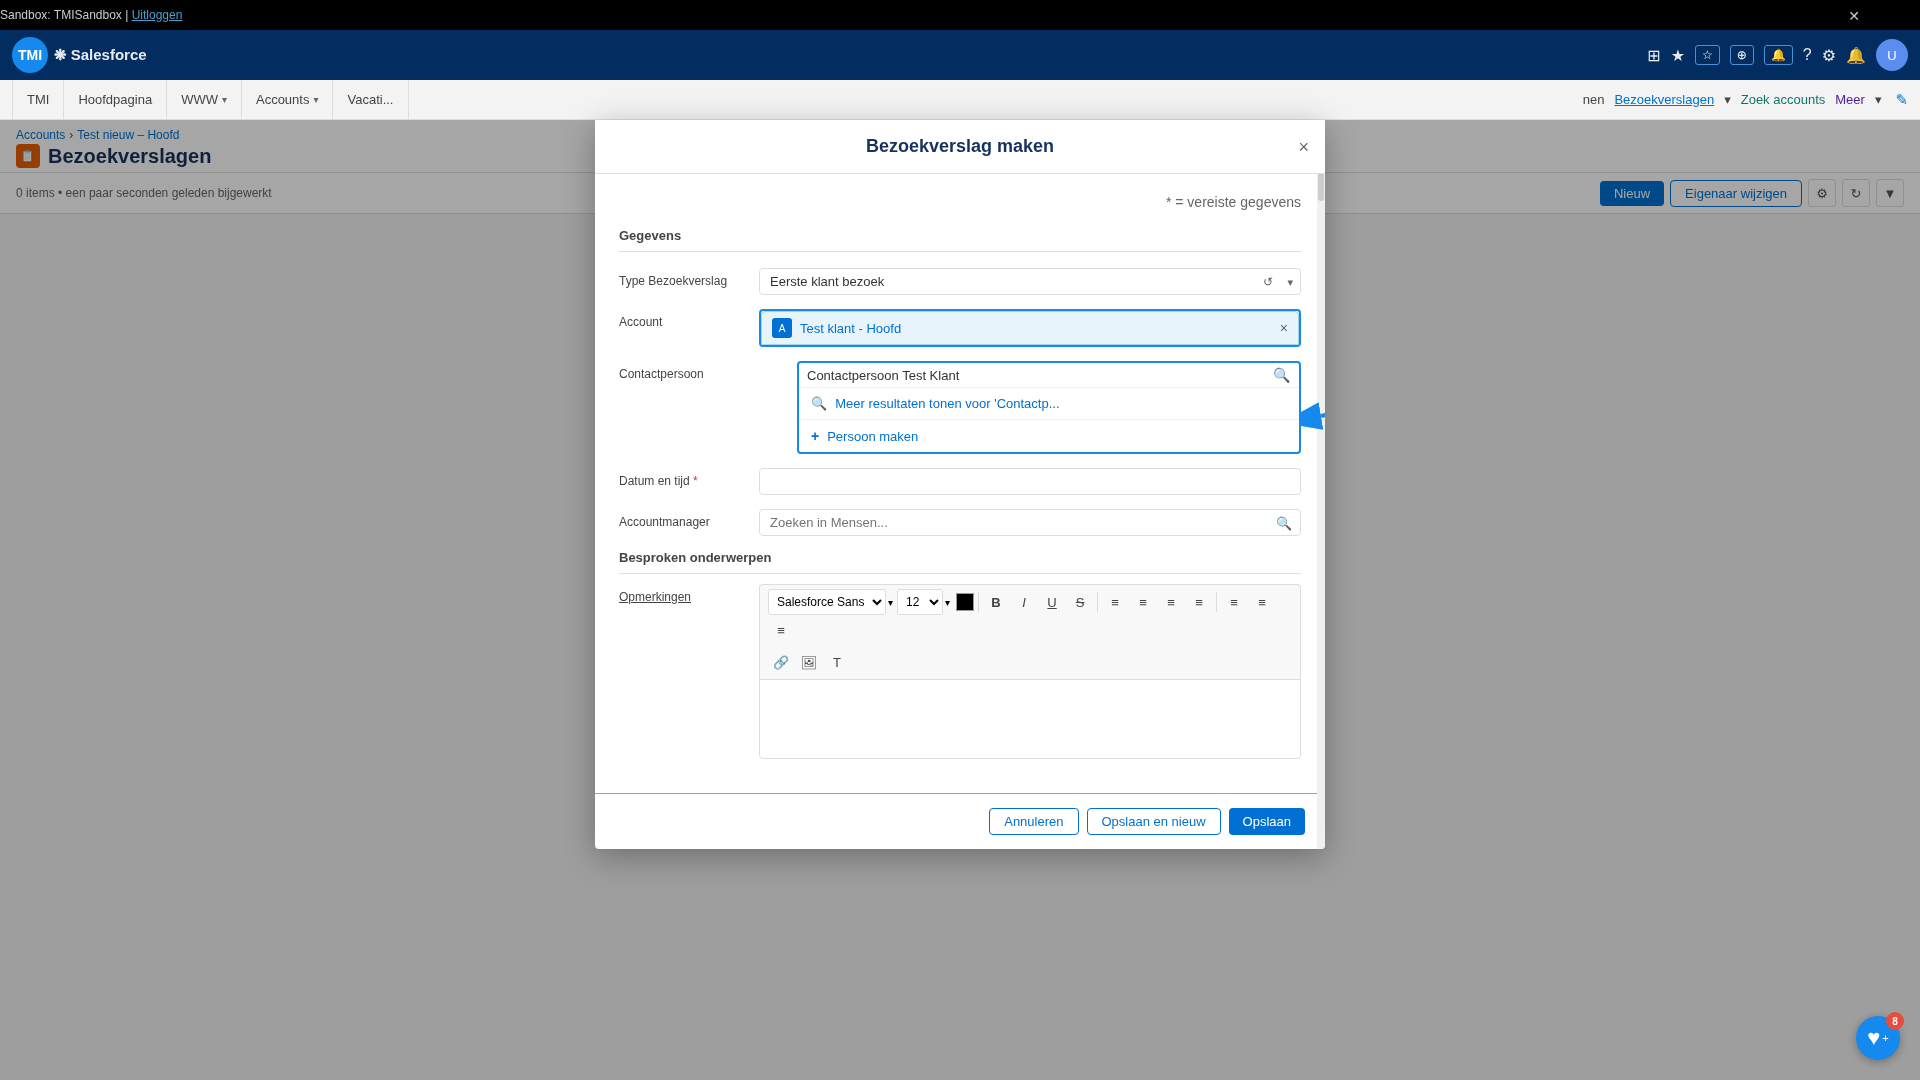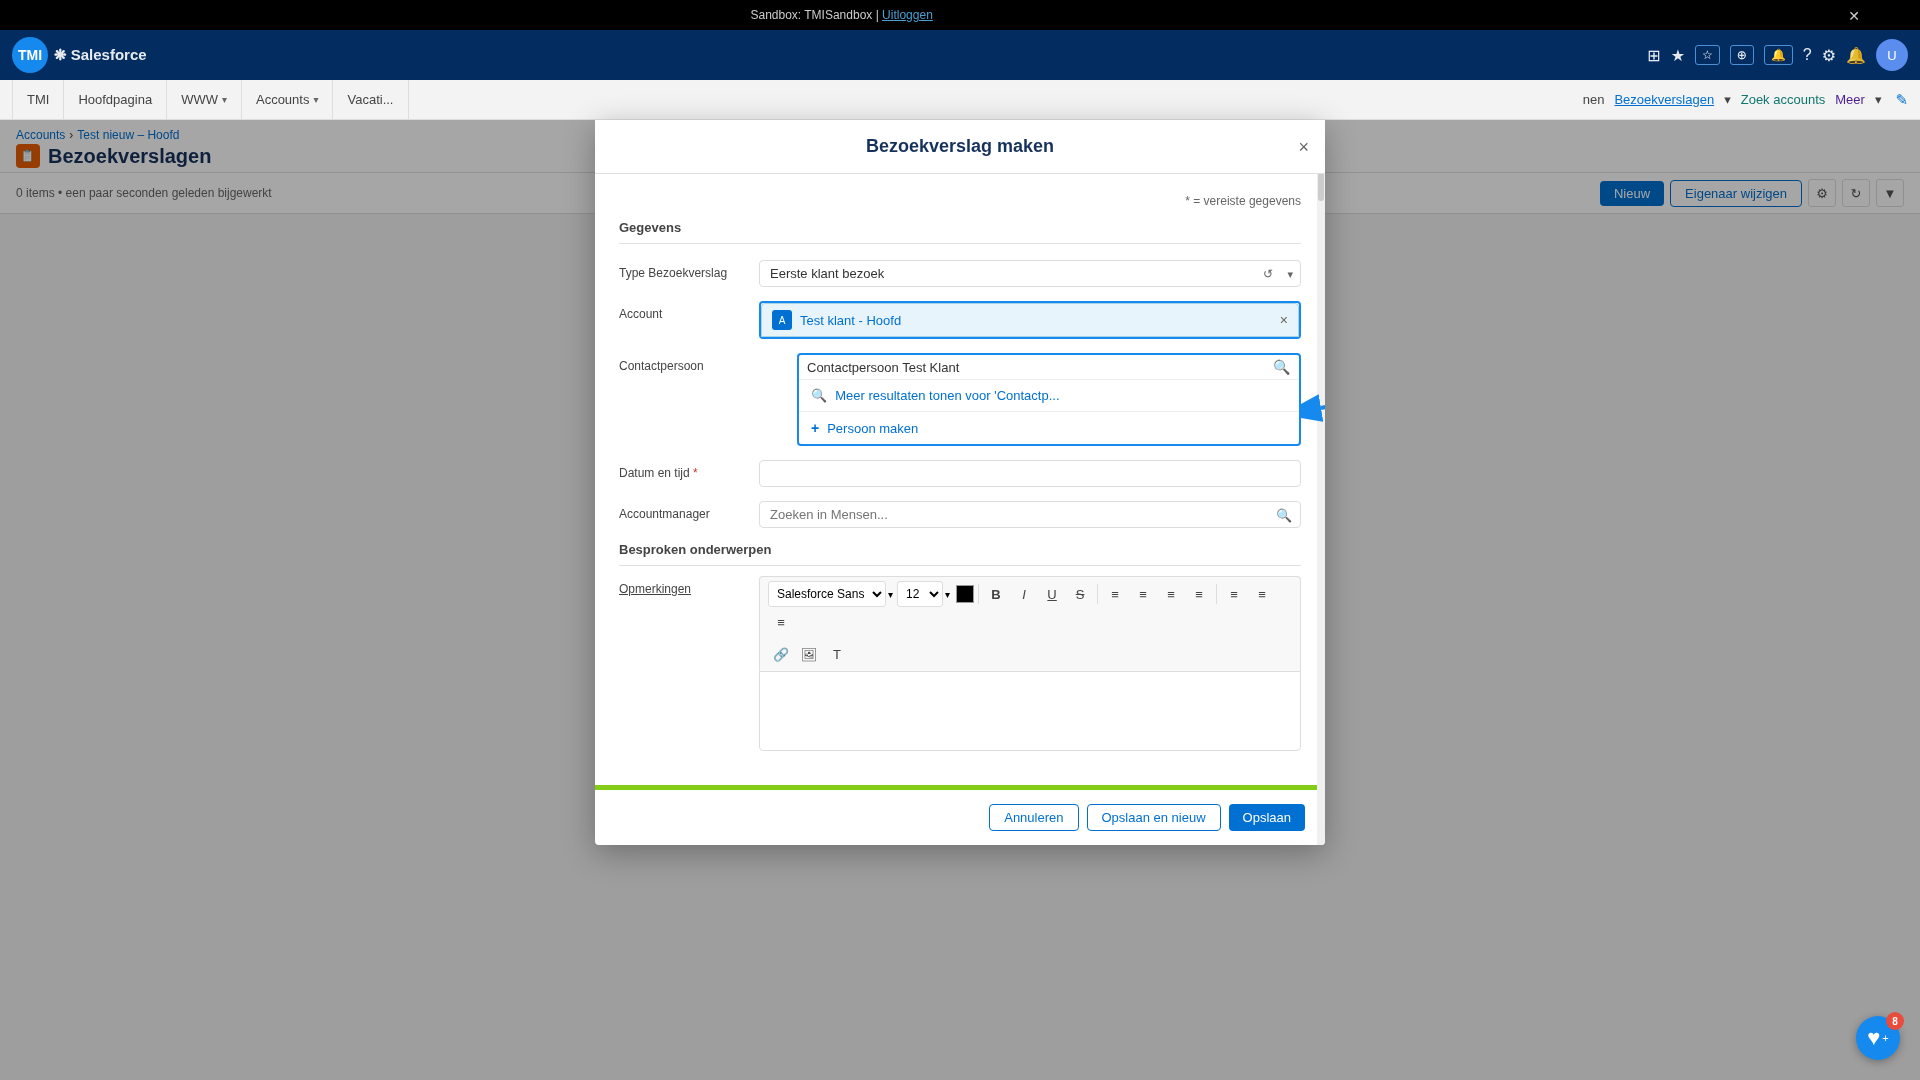--- a/index.html
+++ b/index.html
@@ -4,21 +4,20 @@
   <style>
     * { box-sizing: border-box; margin: 0; padding: 0; }
     body { font-family: 'Segoe UI', Arial, sans-serif; font-size: 13px; background: #1a1a1a; overflow: hidden; width: 1920px; height: 1080px; }
 
     
     .top-bar {
       background: #000;
       height: 30px;
       display: flex;
       align-items: center;
-      justify-content: center;
       color: #ccc;
       font-size: 12px;
     }
     .top-bar a { color: #4a9fd4; text-decoration: underline; cursor: pointer; }
 
     
     .sf-nav {
       background: #032d60;
       height: 50px;
       display: flex;
@@ -121,21 +120,21 @@
       padding: 16px 20px;
       border-bottom: 1px solid #e0e0e0;
       display: flex;
       align-items: center;
       justify-content: center;
       position: relative;
     }
     .modal-title { font-size: 18px; font-weight: 600; color: #16325c; }
     .modal-close { position: absolute; right: 16px; top: 50%; transform: translateY(-50%); cursor: pointer; font-size: 18px; color: #666; background: none; border: none; }
     .modal-body { padding: 20px 24px; overflow-y: auto; }
-    .modal-footer { padding: 14px 20px; border-top: 5px solid #84cc16; display: flex; justify-content: flex-end; gap: 8px; }
+    .modal-footer { padding: 14px 20px; border-top: 1px solid #84cc16; display: flex; justify-content: flex-end; gap: 8px; }
 
     .section-label { font-size: 13px; font-weight: 600; color: #444; margin-bottom: 16px; border-bottom: 1px solid #e0e0e0; padding-bottom: 8px; }
 
     .form-row { display: flex; margin-bottom: 14px; align-items: flex-start; }
     .form-label { width: 140px; min-width: 140px; font-size: 12px; color: #444; padding-top: 6px; font-weight: 500; }
     .form-label.required::after { content: ' *'; color: #c23934; }
     .form-control-wrap { flex: 1; }
 
     .form-input {
       width: 100%;
@@ -390,21 +389,21 @@
     <div class="modal-scroll-track">
       <div class="modal-scroll-thumb"></div>
     </div>
 
     <div class="modal-header">
       <span class="modal-title">Bezoekverslag maken</span>
       <button class="modal-close">×</button>
     </div>
 
     <div class="modal-body">
-      <div style="display:flex;justify-content:flex-end;font-size:12px;color:#666;margin-bottom:12px;">* = vereiste gegevens</div>
+      <div style="display:flex;justify-content:flex-end;font-size:14px;color:#666;margin-bottom:18px;">* = vereiste gegevens</div>
 
       <div class="section-label">Gegevens</div>
 
 
       <div class="form-row">
         <div class="form-label">Type Bezoekverslag</div>
         <div class="form-control-wrap">
           <div class="form-select-wrap" style="position:relative;">
             <select class="form-select">
               <option>Eerste klant bezoek</option>

